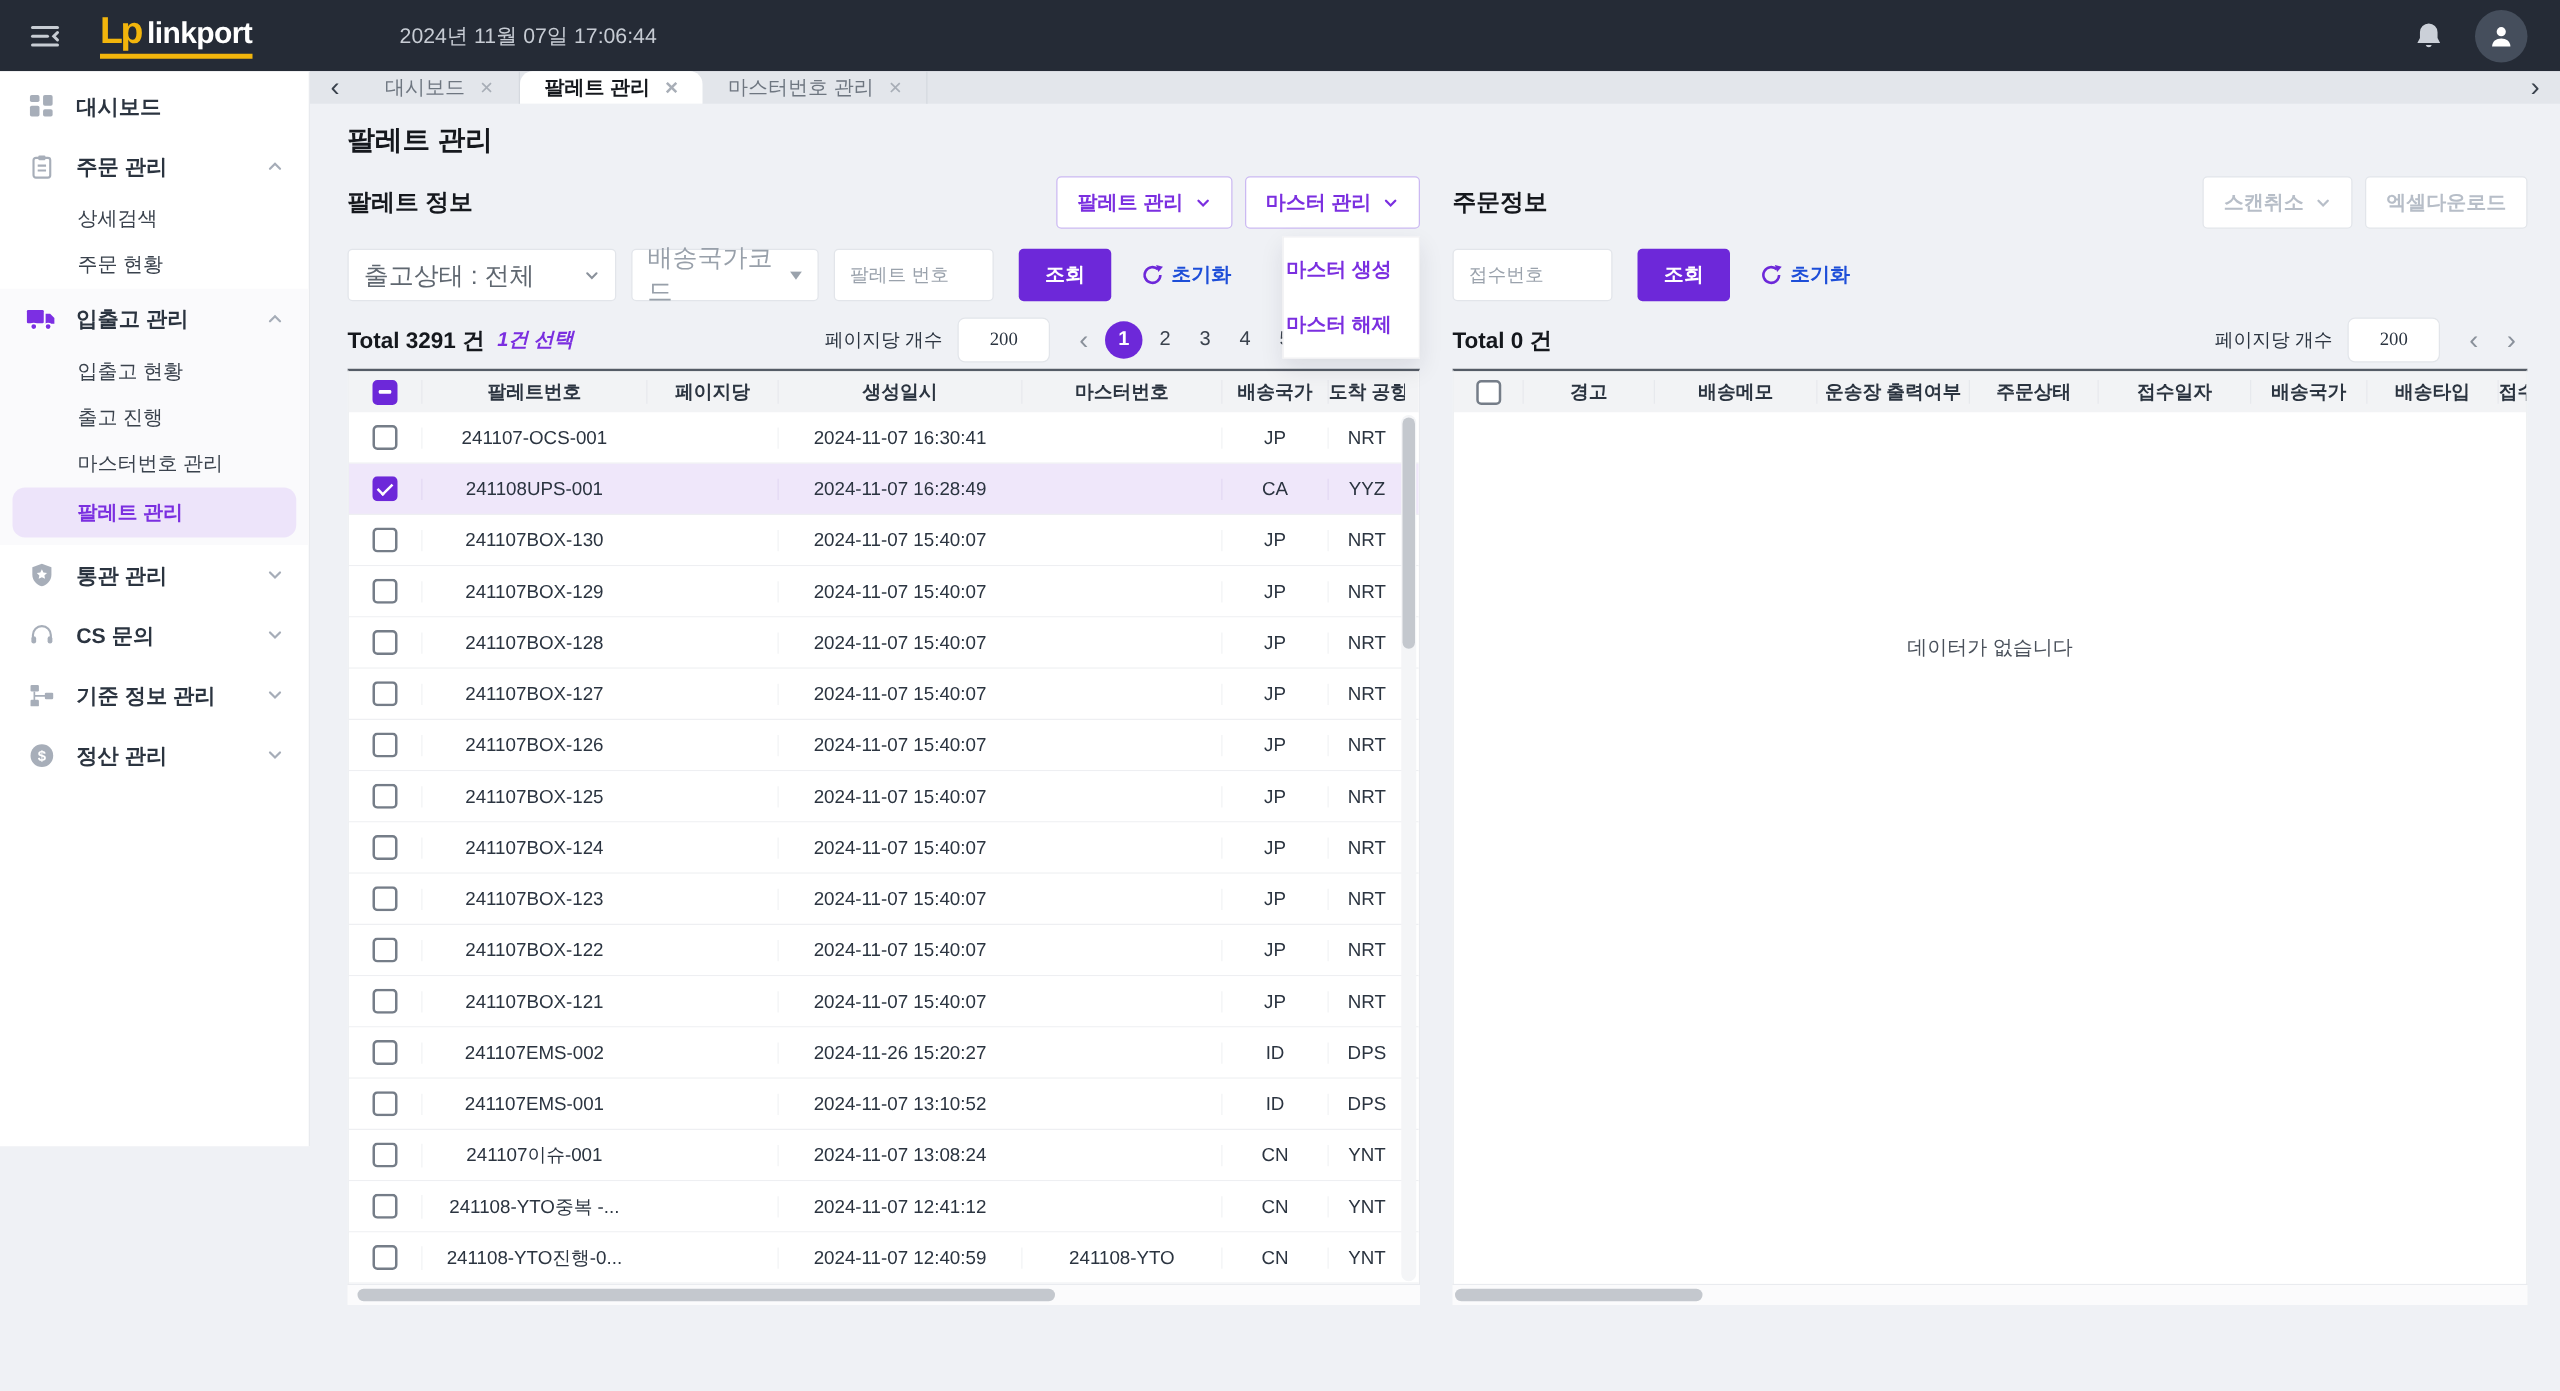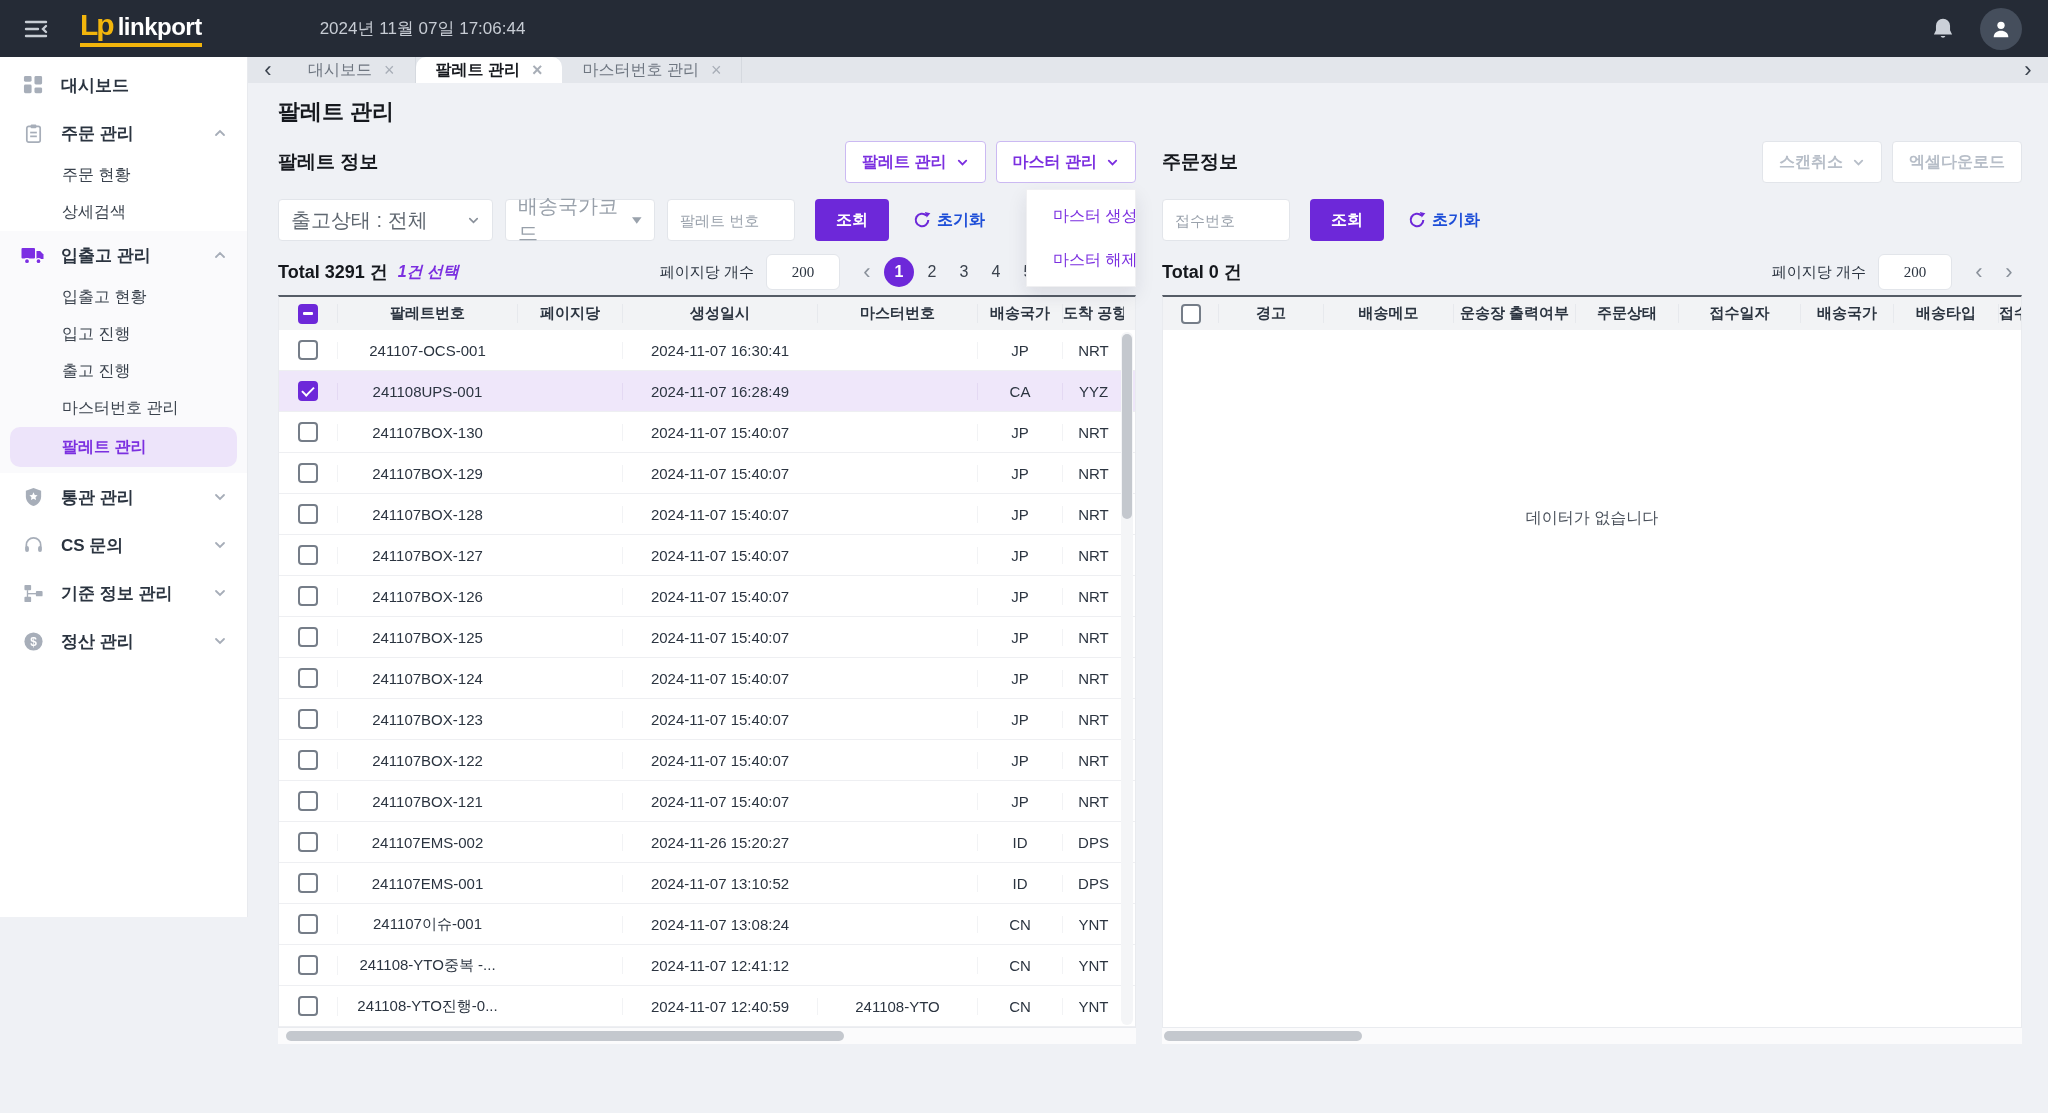--- a/index.html
+++ b/index.html
@@ -42,21 +42,21 @@
   .panels { display:flex; gap:26px; }
   .panel { width:858px; flex-shrink:0; }
   .panel.right { flex-shrink:1; width:860px; }
 
   .panel-head { margin-top:14px; height:42px; display:flex; align-items:center; position:relative; }
   .section-title { font-size:19px; font-weight:700; color:#15181D; }
   .head-actions { margin-left:auto; display:flex; gap:10px; }
   .btn-outline { height:42px; padding:0 16px; border:1px solid #CBB9F2; border-radius:4px; background:#fff; color:#7B2FE0; font-weight:700; font-size:16px; display:flex; align-items:center; gap:9px; cursor:pointer; white-space:nowrap; }
   .btn-outline.disabled { color:#B7BEC8; border-color:#E2E5EA; }
   .dropdown { position:absolute; top:48px; right:0; width:110px; background:#fff; border:1px solid #F0F0F2; box-shadow:0 8px 18px rgba(30,30,60,.10); z-index:30; padding:4px 0; }
-  .dropdown-item { height:44px; display:flex; align-items:center; padding:0 26px; color:#7B2FE0; font-weight:400; font-size:16px; cursor:pointer; white-space:nowrap; }
+  .dropdown-item { height:44px; display:flex; align-items:center; padding:0 2px; color:#7B2FE0; font-weight:700; font-size:16px; cursor:pointer; white-space:nowrap; }
 
   .filter-row { margin-top:16px; display:flex; align-items:center; gap:12px; }
   .select { height:42px; border:1px solid #E2E5EA; border-radius:4px; background:#fff; display:flex; align-items:center; justify-content:space-between; padding:0 12px; font-size:20px; color:#5F6770; cursor:pointer; }
   .select.s1 { width:215px; }
   .select.s2 { width:150px; color:#98A0AA; }
   .text-input { height:42px; border:1px solid #E2E5EA; border-radius:4px; background:#fff; padding:0 12px; font-size:15px; color:#2B3440; width:128px; font-family:inherit; }
   .text-input::placeholder { color:#9AA2AC; }
   .btn-primary { height:42px; padding:0 21px; background:#6D28D9; border:none; border-radius:4px; color:#fff; font-weight:700; font-size:16px; cursor:pointer; margin-left:8px; white-space:nowrap; font-family:inherit; }
   .reset-btn { display:flex; align-items:center; gap:6px; color:#1d4ed8; font-weight:700; font-size:16px; margin-left:12px; cursor:pointer; white-space:nowrap; }
 
@@ -158,24 +158,24 @@
           </svg>
       </span>
       <span>주문 관리</span>
       <span class="chev">
         <svg width="14" height="14" viewBox="0 0 14 14" fill="none" stroke="#A6ADB8" stroke-width="1.8" stroke-linecap="round">
             <polyline points="3,9 7,5 11,9"></polyline>
           </svg>
       </span>
     </div>
     <div class="sub-item">
-        <span>주문 현황</span>
+        <span>상세검색</span>
       </div>
     <div class="sub-item">
-        <span>상세검색</span>
+        <span>주문 현황</span>
       </div>
 
     <div class="group-shade">
       <div class="side-item">
         <span class="icn">
           <svg width="24" height="19" viewBox="0 0 24 19" fill="#7C2FE3">
               <rect x="0.5" y="2" width="13.5" height="10.5" rx="1"></rect>
               <path d="M15.5 5h3.6l3.4 3.4V13h-7z"></path>
               <circle cx="6" cy="15.2" r="2.5" fill="#7C2FE3" stroke="#fff" stroke-width="1.2"></circle>
               <circle cx="17.5" cy="15.2" r="2.5" fill="#7C2FE3" stroke="#fff" stroke-width="1.2"></circle>
@@ -185,23 +185,20 @@
         <span class="chev">
           <svg width="14" height="14" viewBox="0 0 14 14" fill="none" stroke="#A6ADB8" stroke-width="1.8" stroke-linecap="round">
               <polyline points="3,9 7,5 11,9"></polyline>
             </svg>
         </span>
       </div>
       <div class="sub-item">
           <span>입출고 현황</span>
         </div>
       <div class="sub-item">
-          <span>입고 진행</span>
-        </div>
-      <div class="sub-item">
           <span>출고 진행</span>
         </div>
       <div class="sub-item">
           <span>마스터번호 관리</span>
         </div>
       <div class="sub-item active">
           <span>팔레트 관리</span>
         </div>
     </div>
 

